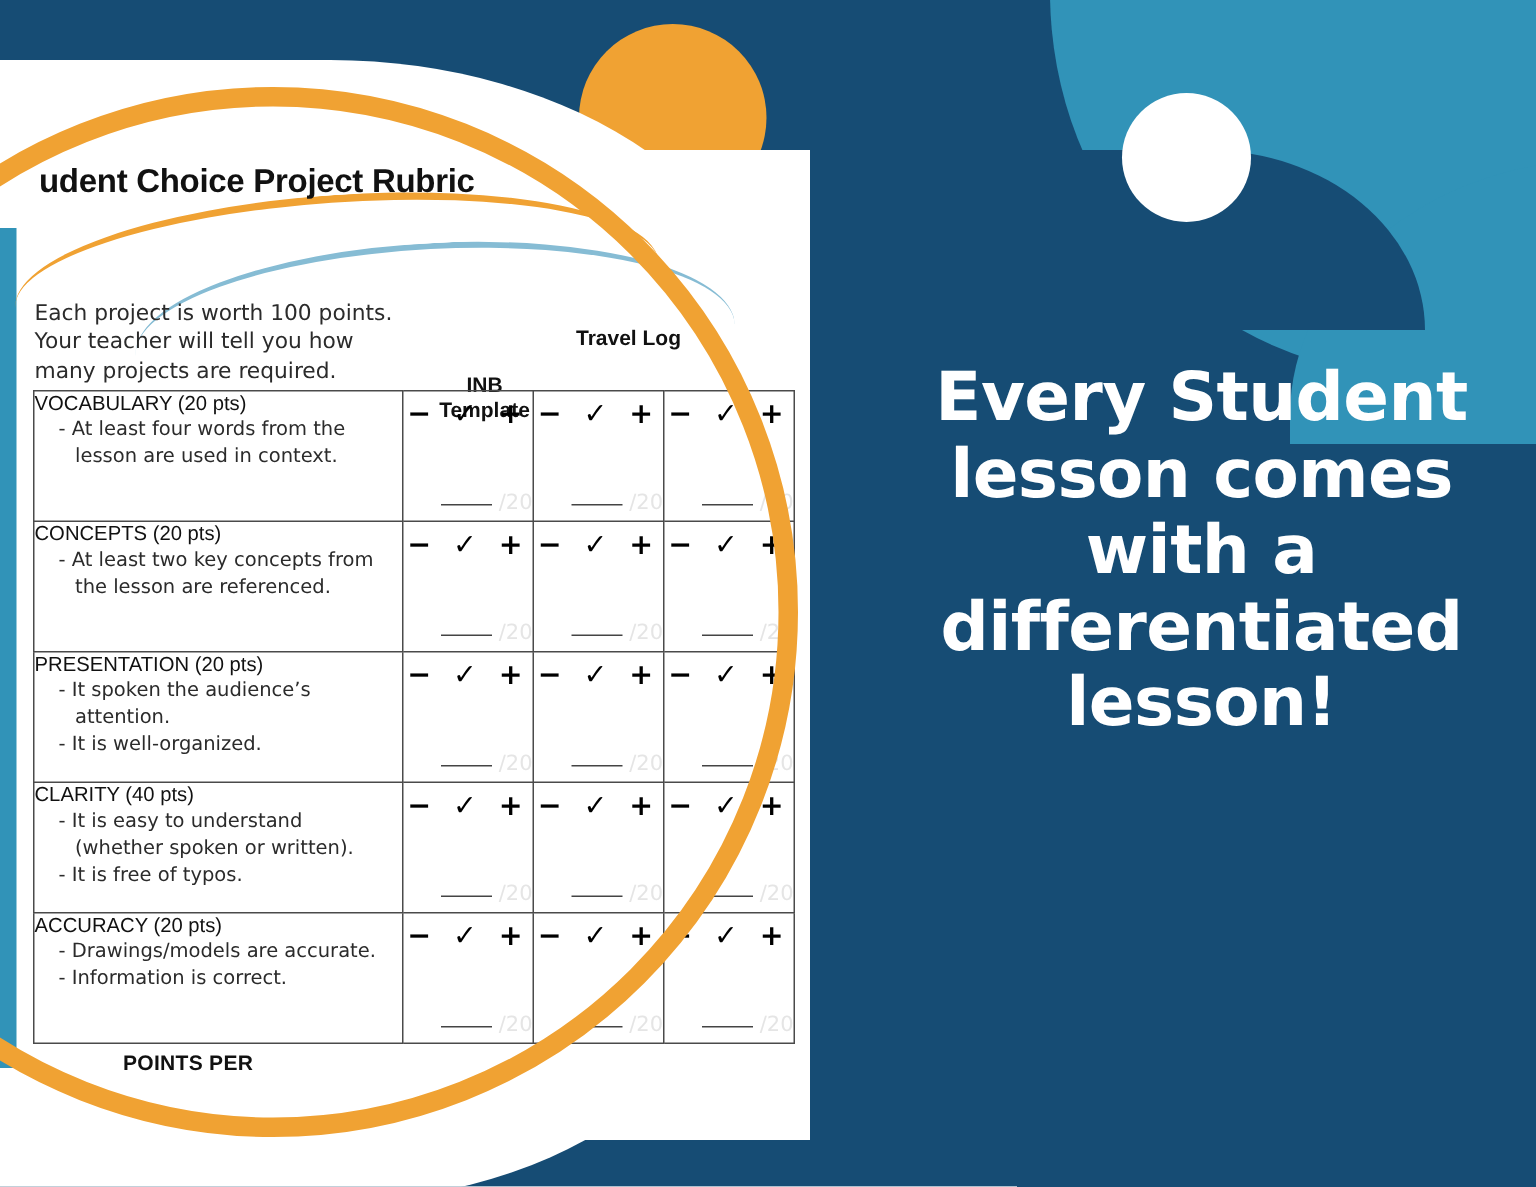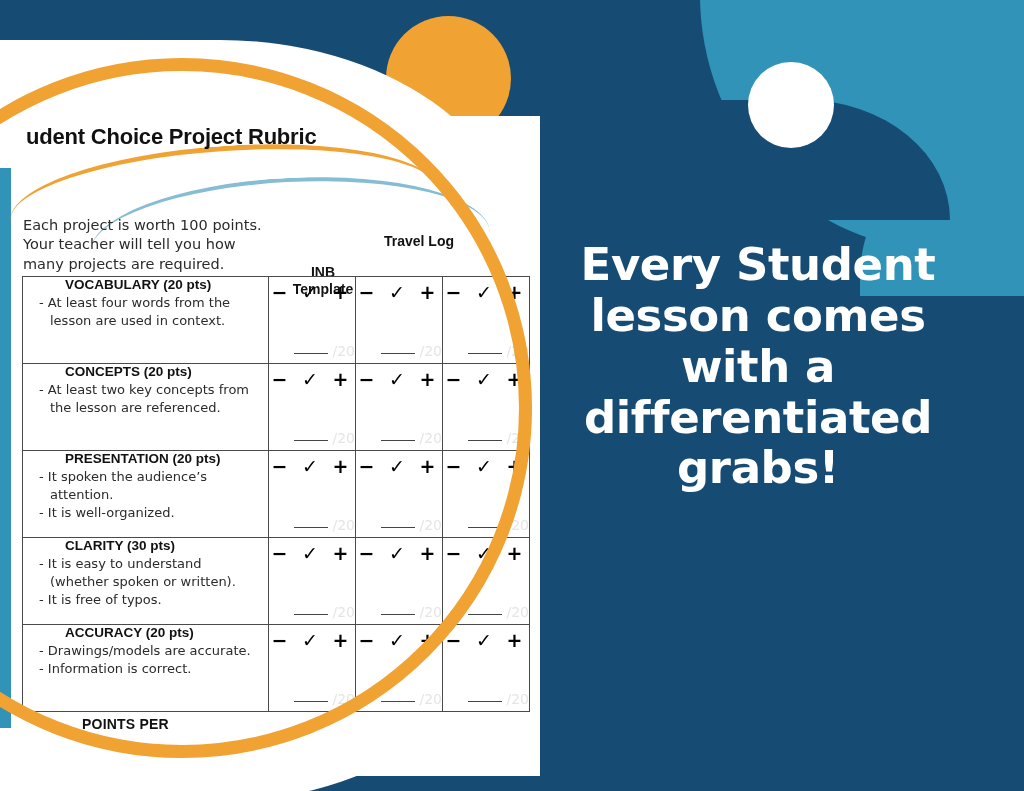--- a/index.html
+++ b/index.html
@@ -78,21 +78,21 @@
     width: 560px;
     height: 760px;
     background: #ffffff;
     border-radius: 0 300px 290px 0 / 0 210px 240px 0;
   }
 
   
   .doc {
     position: absolute;
     left: 0px;
-    top: 116px;
+    top: 100px;
     width: 540px;
     height: 660px;
     overflow: hidden;
   }
   .doc-paper {
     position: absolute;
     left: 0;
     top: 0;
     width: 540px;
     height: 660px;
@@ -189,25 +189,24 @@
     width: 245px;
     padding: 5px 6px 4px 7px;
   }
   td.score {
     width: 86px;
     position: relative;
     height: 86px;
   }
   .crit-title {
     font-size: 13.5px;
-    font-weight: bold;
+    font-weight: normal;
     color: #111;
     font-family: "Liberation Sans", sans-serif;
     line-height: 1.25;
-    margin-left: 42px;
   }
   .crit-list {
     margin: 1px 0 0 16px;
     padding: 0;
     list-style: none;
     font-size: 13px;
     color: #2b2b2b;
     font-family: "DejaVu Sans", sans-serif;
     line-height: 1.3;
   }
@@ -277,21 +276,21 @@
     height: 700px;
     border-radius: 50%;
     border: 13px solid #F0A233;
     box-sizing: border-box;
     pointer-events: none;
   }
 
   
   .headline {
     position: absolute;
-    left: 534px;
+    left: 577px;
     top: 240px;
     width: 448px;
     text-align: center;
     color: #ffffff;
     font-size: 45px;
     font-weight: bold;
     line-height: 1.13;
     letter-spacing: -0.4px;
     font-family: "DejaVu Sans", sans-serif;
   }
@@ -398,21 +397,21 @@
             <div class="blankline"><span class="rule"></span><span>/20</span></div>
           </td>
           <td class="score">
             <div class="marks">− ✓ +</div>
             <div class="blankline"><span class="rule"></span><span>/20</span></div>
           </td>
         </tr>
 
         <tr>
           <td class="crit">
-            <div class="crit-title">CLARITY (30 pts)</div>
+            <div class="crit-title">CLARITY (40 pts)</div>
             <ul class="crit-list">
               <li>- It is easy to understand</li>
               <li class="cont">(whether spoken or written).</li>
               <li>- It is free of typos.</li>
             </ul>
           </td>
           <td class="score">
             <div class="marks">− ✓ +</div>
             <div class="blankline"><span class="rule"></span><span>/20</span></div>
           </td>
@@ -455,16 +454,16 @@
     </div>
   </div>
 
   <div class="ring"></div>
 
   <div class="headline">
     <div>Every Student</div>
     <div>lesson comes</div>
     <div>with a</div>
     <div>differentiated</div>
-    <div>grabs!</div>
+    <div>lesson!</div>
   </div>
 
 </div>
 
 </body></html>

